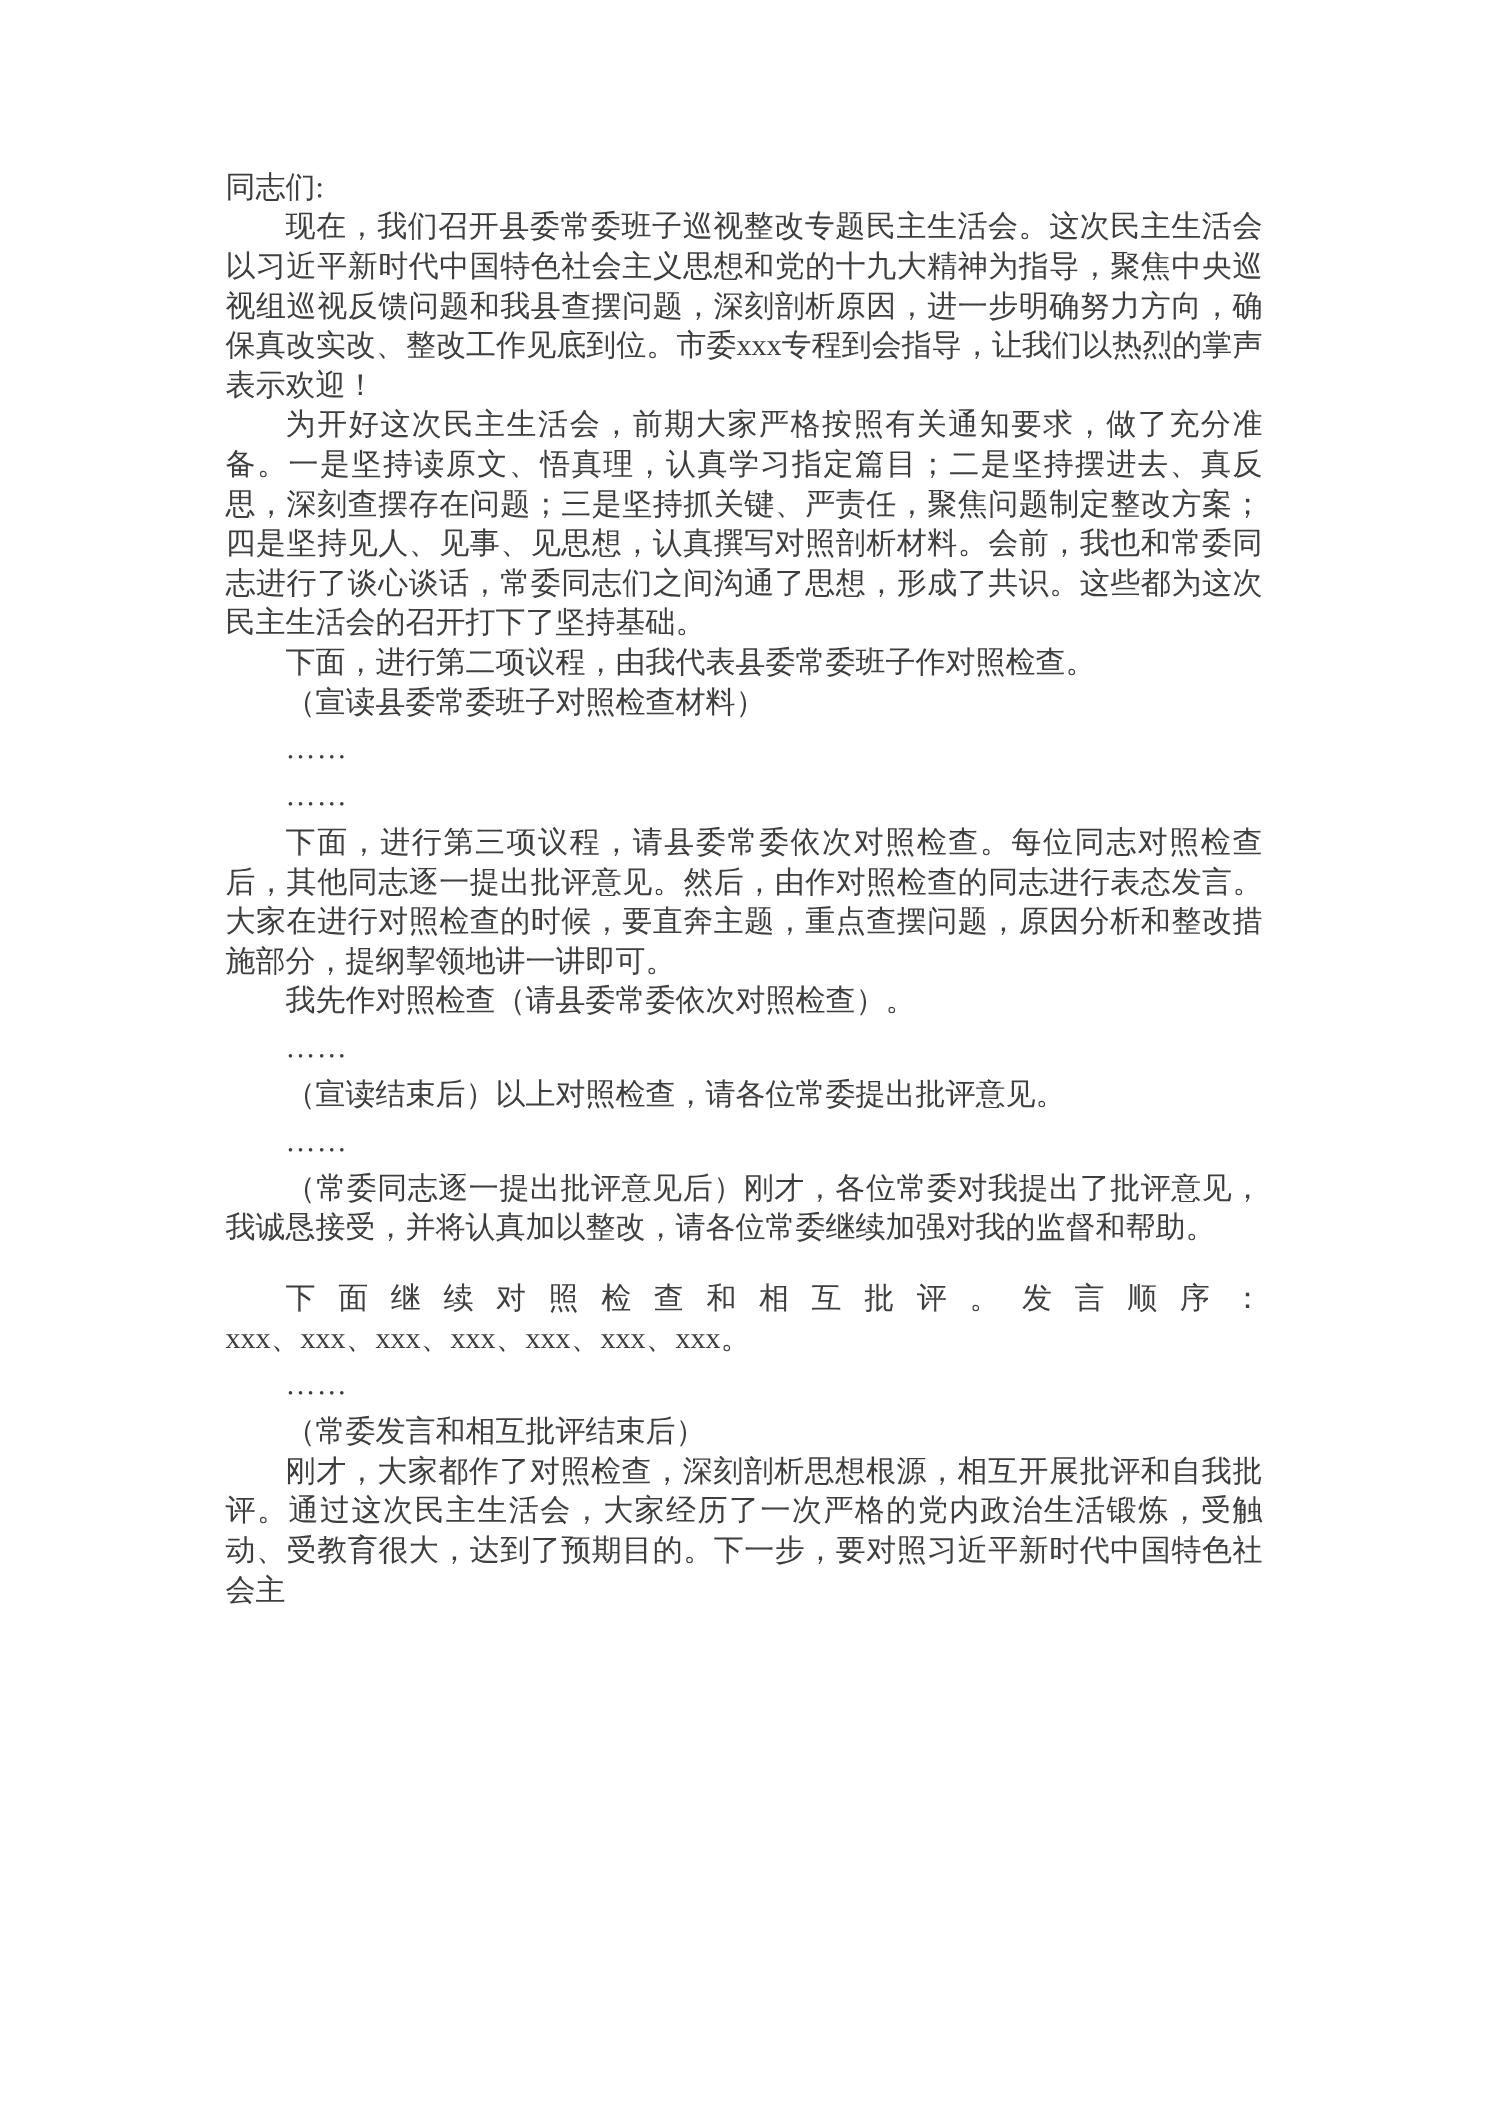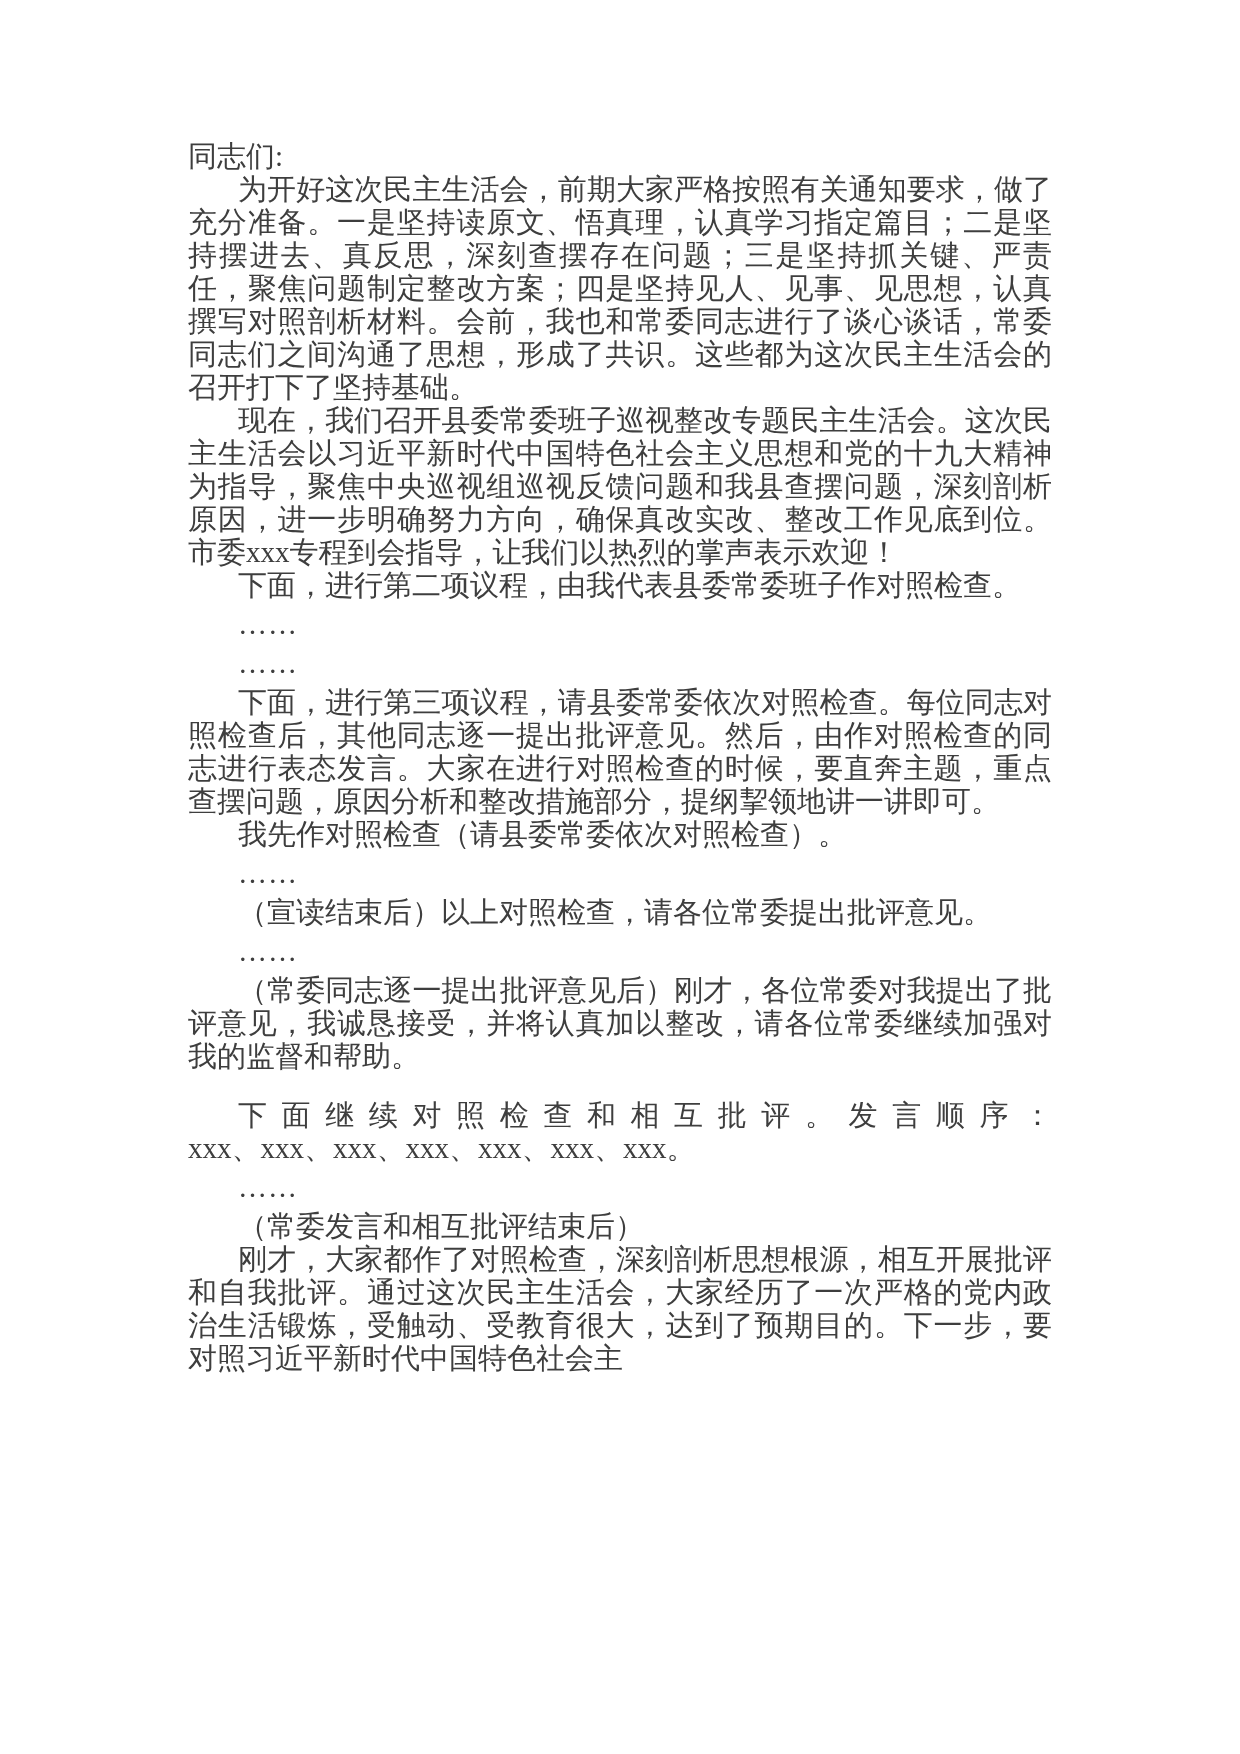--- a/index.html
+++ b/index.html
@@ -14,21 +14,21 @@
     background: #ffffff;
     overflow: hidden;
   }
   .doc-body {
     position: absolute;
     left: 188px;
     top: 140px;
     width: 864px;
     color: #3e3e3e;
     font-family: "Liberation Serif", "DejaVu Serif", serif;
-    font-size: 29px;
+    font-size: 25px;
     line-height: 33px;
     text-align: justify;
   }
   .doc-body p {
     margin: 0;
     padding: 0;
     text-indent: 50px;
   }
   p.salutation {
     text-indent: 0;
@@ -45,23 +45,24 @@
   p.spread-b {
     text-indent: 0;
   }
 </style>
 </head>
 <body>
 
 <div class="page">
   <div class="doc-body">
     <p class="salutation">同志们:</p>
+    <p>现在，我们召开县委常委班子巡视整改专题民主生活会。这次民主生活会以习近平新时代中国特色社会主义思想和党的十九大精神为指导，聚焦中央巡视组巡视反馈问题和我县查摆问题，深刻剖析原因，进一步明确努力方向，确保真改实改、整改工作见底到位。市委xxx专程到会指导，让我们以热烈的掌声表示欢迎！</p>
     <p>为开好这次民主生活会，前期大家严格按照有关通知要求，做了充分准备。一是坚持读原文、悟真理，认真学习指定篇目；二是坚持摆进去、真反思，深刻查摆存在问题；三是坚持抓关键、严责任，聚焦问题制定整改方案；四是坚持见人、见事、见思想，认真撰写对照剖析材料。会前，我也和常委同志进行了谈心谈话，常委同志们之间沟通了思想，形成了共识。这些都为这次民主生活会的召开打下了坚持基础。</p>
-    <p>现在，我们召开县委常委班子巡视整改专题民主生活会。这次民主生活会以习近平新时代中国特色社会主义思想和党的十九大精神为指导，聚焦中央巡视组巡视反馈问题和我县查摆问题，深刻剖析原因，进一步明确努力方向，确保真改实改、整改工作见底到位。市委xxx专程到会指导，让我们以热烈的掌声表示欢迎！</p>
     <p>下面，进行第二项议程，由我代表县委常委班子作对照检查。</p>
+    <p>（宣读县委常委班子对照检查材料）</p>
     <p class="dots">……</p>
     <p class="dots">……</p>
     <p>下面，进行第三项议程，请县委常委依次对照检查。每位同志对照检查后，其他同志逐一提出批评意见。然后，由作对照检查的同志进行表态发言。大家在进行对照检查的时候，要直奔主题，重点查摆问题，原因分析和整改措施部分，提纲挈领地讲一讲即可。</p>
     <p>我先作对照检查（请县委常委依次对照检查）。</p>
     <p class="dots">……</p>
     <p>（宣读结束后）以上对照检查，请各位常委提出批评意见。</p>
     <p class="dots">……</p>
     <p>（常委同志逐一提出批评意见后）刚才，各位常委对我提出了批评意见，我诚恳接受，并将认真加以整改，请各位常委继续加强对我的监督和帮助。</p>
     <p class="spread-a">下面继续对照检查和相互批评。发言顺序：</p>
     <p class="spread-b">xxx、xxx、xxx、xxx、xxx、xxx、xxx。</p>

